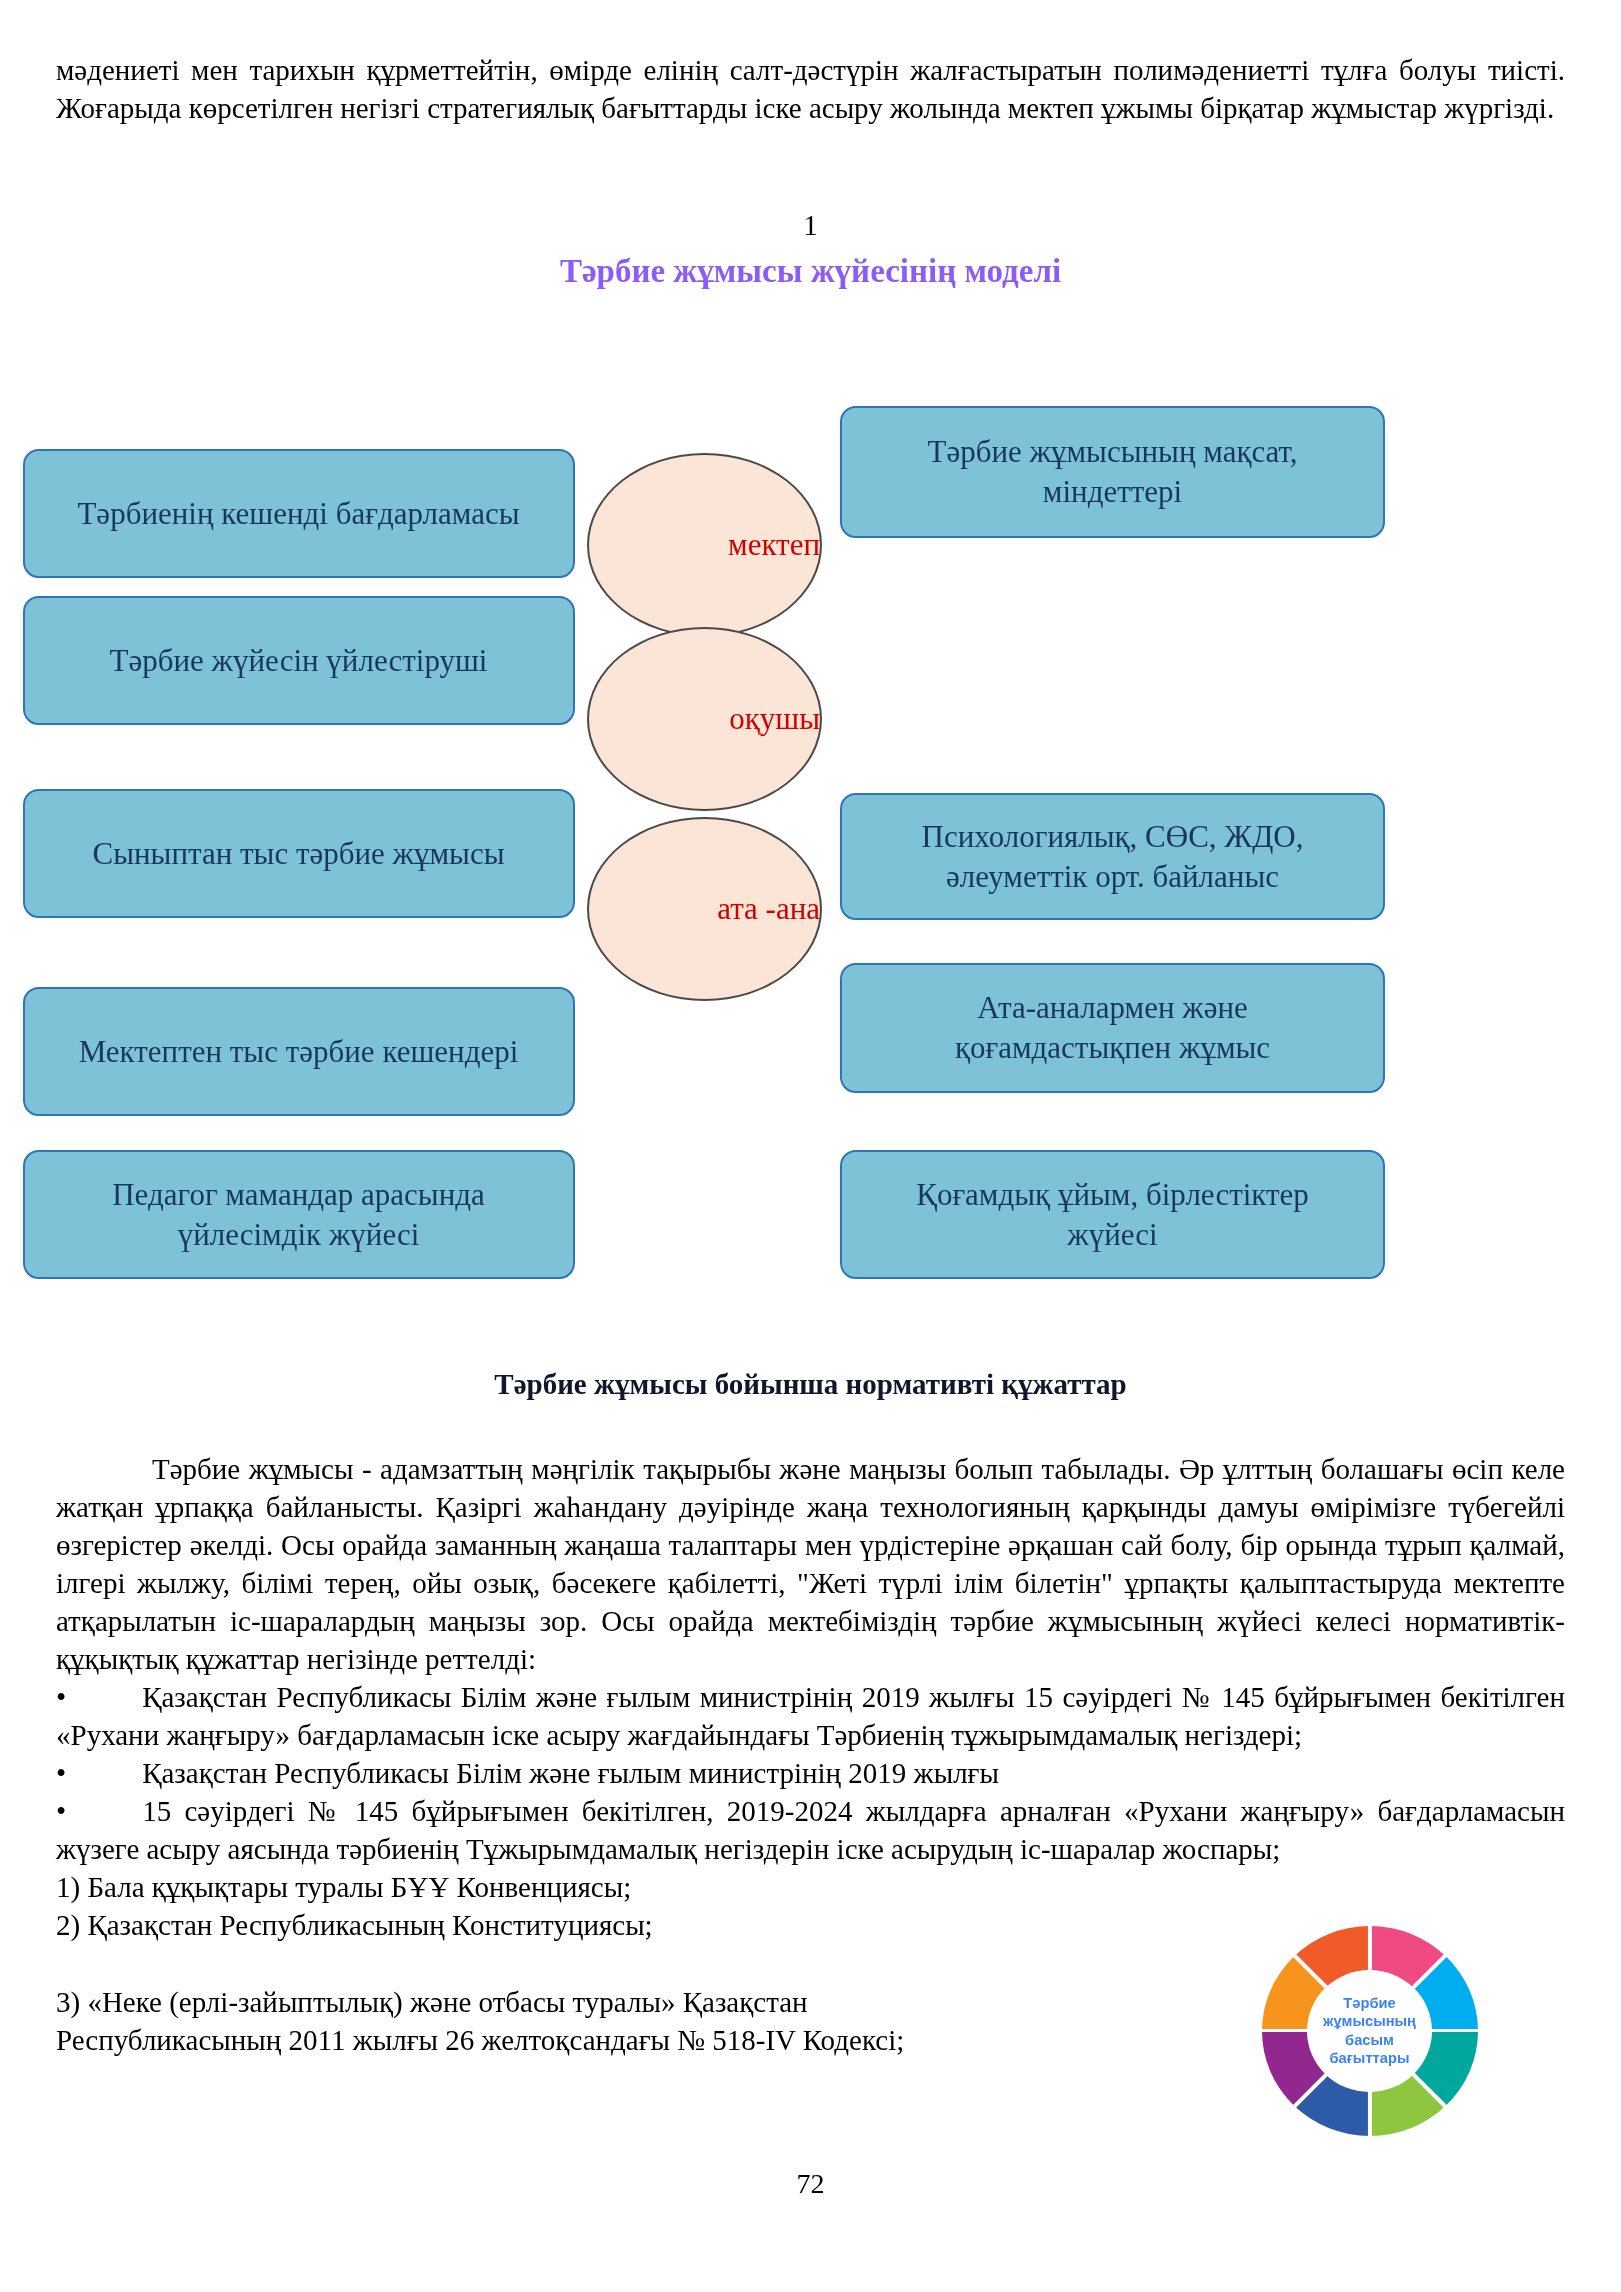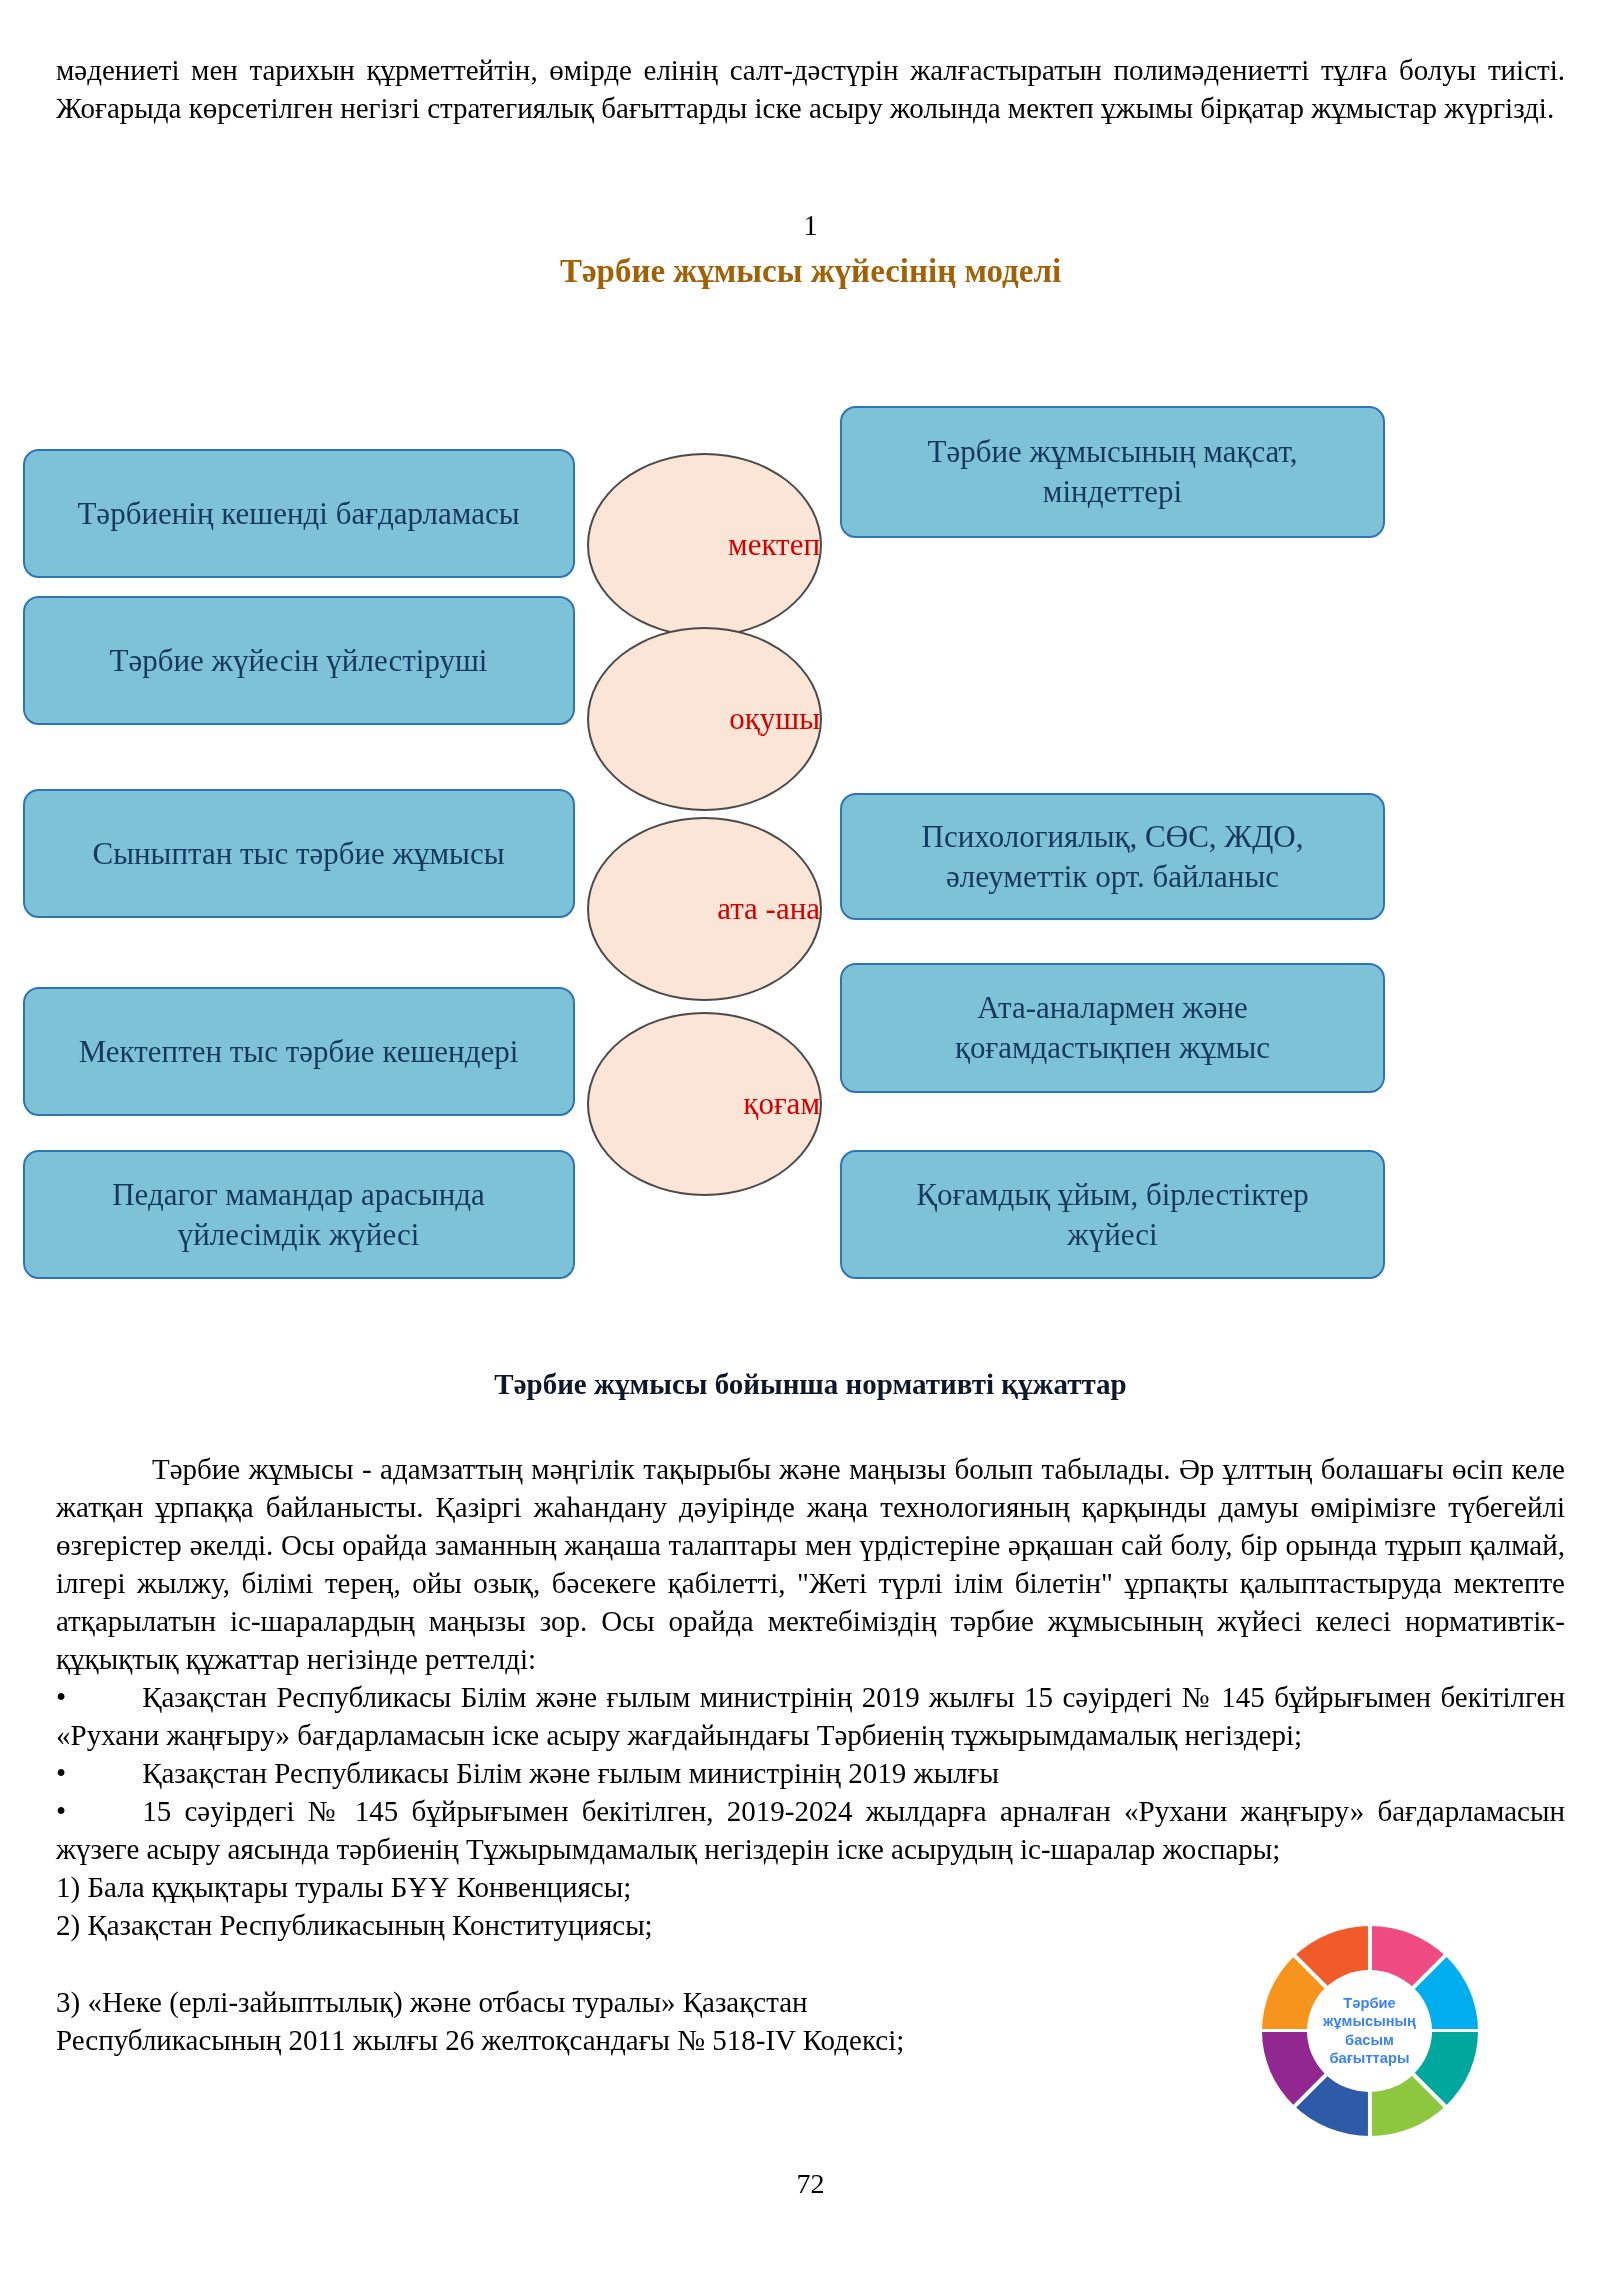--- a/index.html
+++ b/index.html
@@ -15,21 +15,21 @@
   .top-paragraph {
     position:absolute; left:56px; top:51px; width:1509px;
     font-size:29px; line-height:38px; text-align:justify; margin:0;
   }
   .page-marker {
     position:absolute; top:209px; left:0; width:100%;
     text-align:center; font-size:29px;
   }
   .doc-title {
     position:absolute; top:253px; left:0; width:100%; margin:0;
-    text-align:center; font-size:33px; font-weight:bold; color:#a16207;
+    text-align:center; font-size:33px; font-weight:bold; color:#8b5cf6;
   }
   
   .box {
     position:absolute; box-sizing:border-box;
     background:#7EC2D8; border:2.9px solid #2E75B6; border-radius:15.7px;
     display:flex; align-items:center; justify-content:center;
     text-align:center; color:#17375E; font-size:31px; line-height:1.28;
     padding:7.8px 33px;
   }
   .box.left  { left:22.5px;  width:552px; }
@@ -128,23 +128,20 @@
 
   <div class="circle c1">
       <span>мектеп</span>
     </div>
   <div class="circle c2">
       <span>оқушы</span>
     </div>
   <div class="circle c3">
       <span>ата -ана</span>
     </div>
-  <div class="circle c4">
-      <span>қоғам</span>
-    </div>
 
   <div class="box right r1">
       <span>Тәрбие жұмысының мақсат, міндеттері</span>
     </div>
   <div class="box right r3">
       <span>Психологиялық, СӨС, ЖДО, әлеуметтік орт. байланыс</span>
     </div>
   <div class="box right r4">
       <span>Ата-аналармен және қоғамдастықпен жұмыс</span>
     </div>

